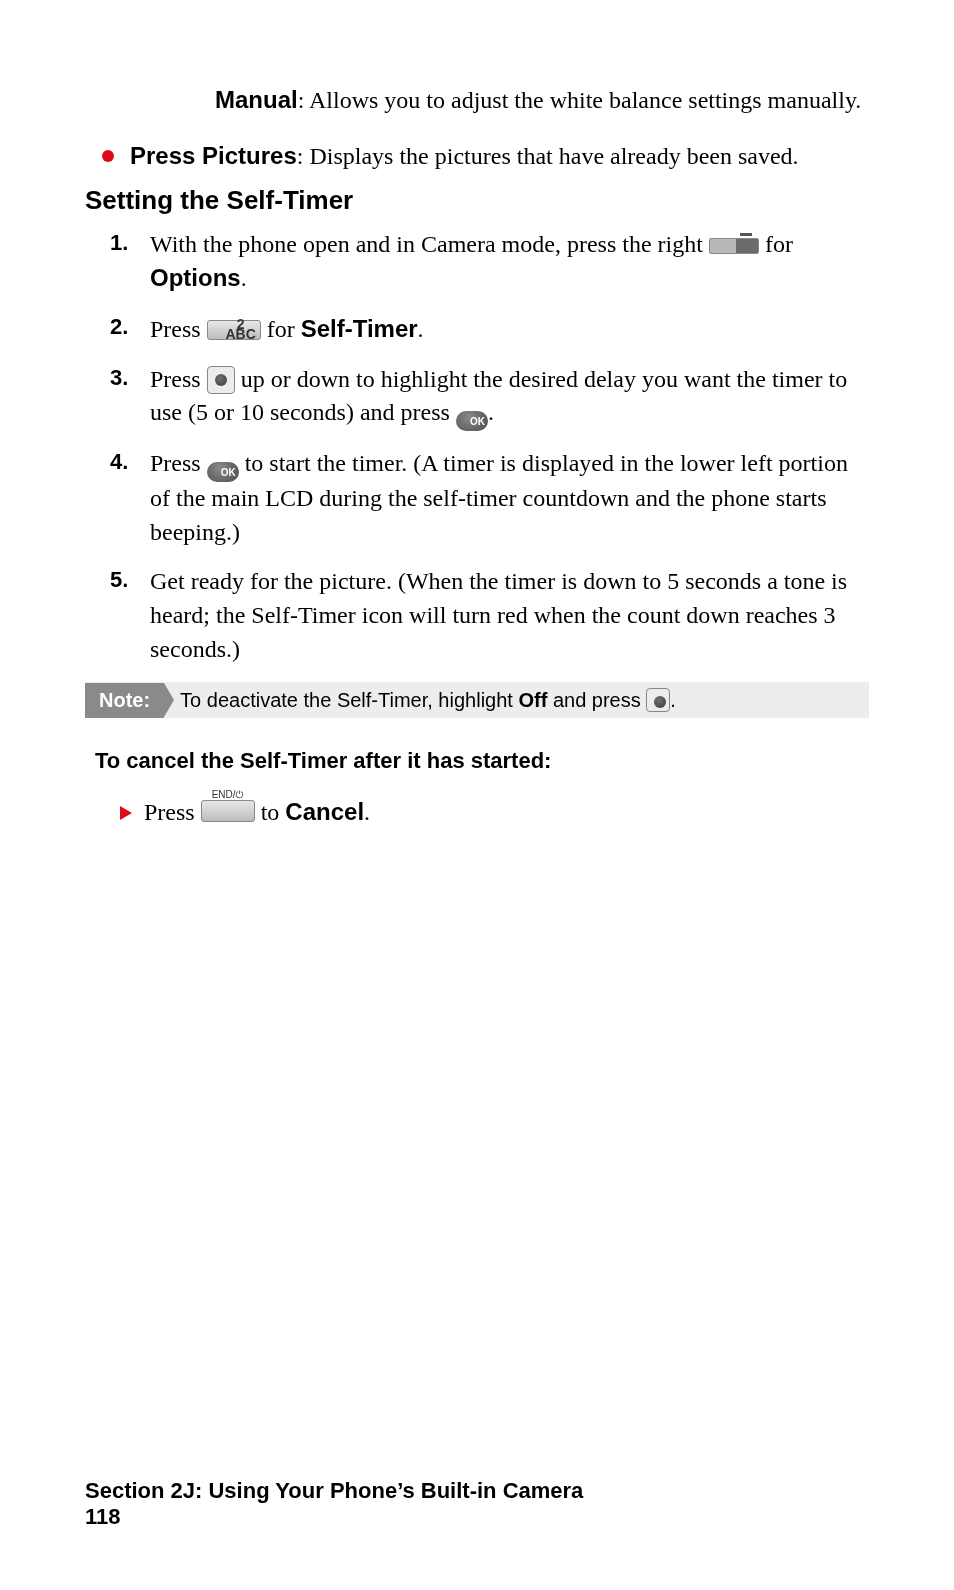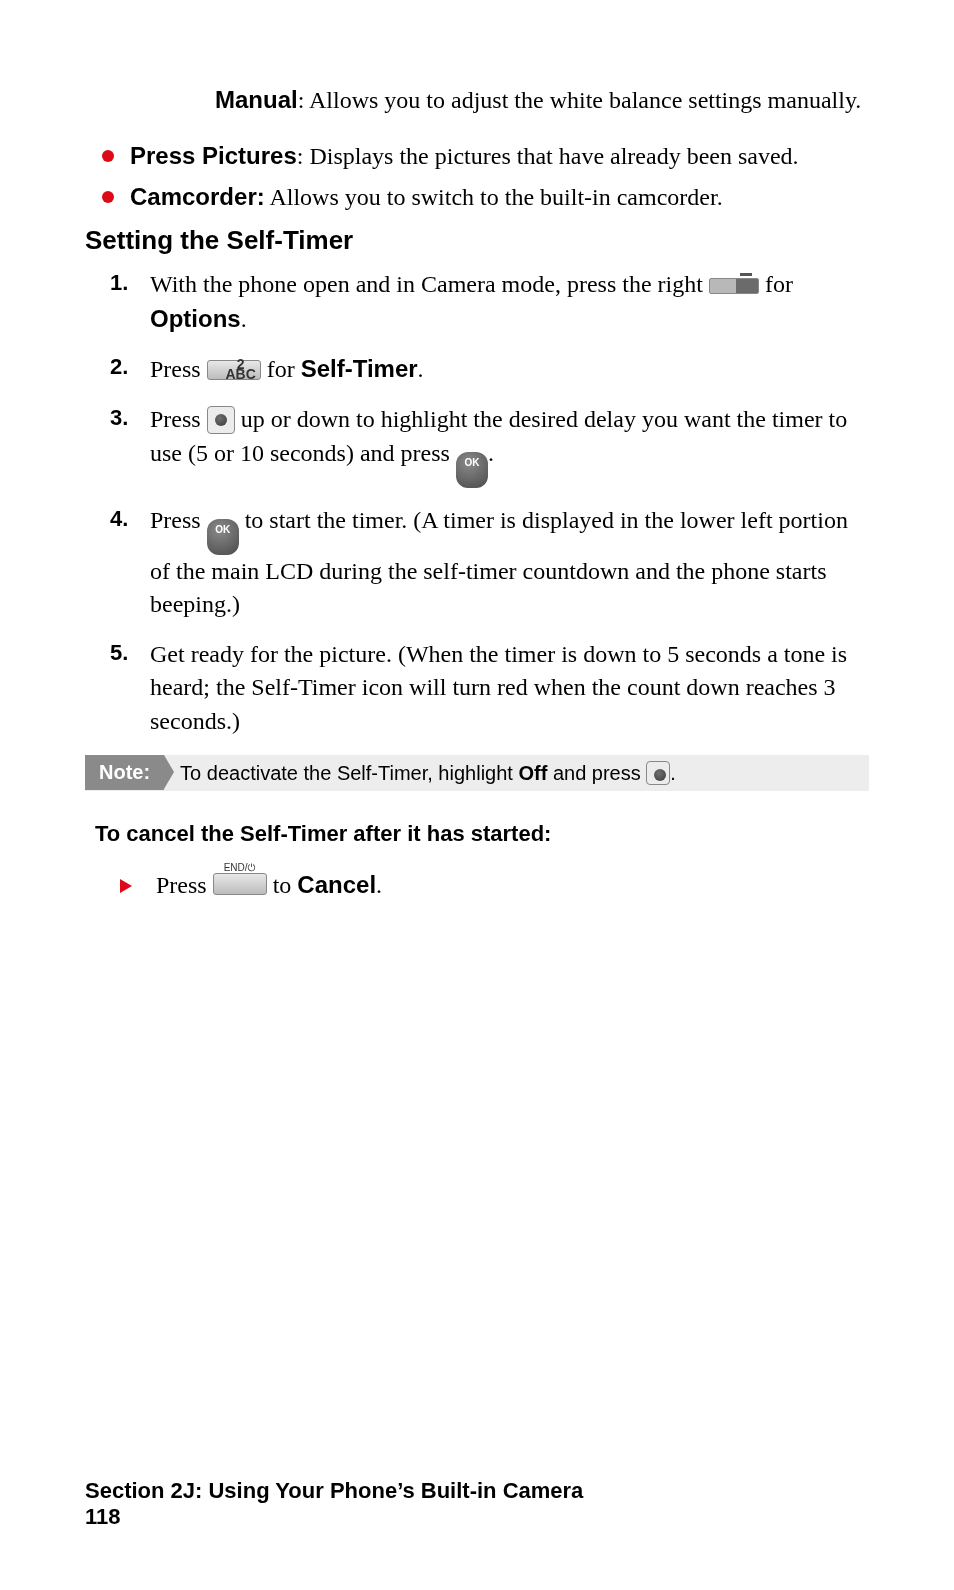--- a/index.html
+++ b/index.html
@@ -167,29 +167,29 @@
     left: 7px;
     top: 7px;
     width: 12px;
     height: 12px;
     border-radius: 50%;
     background: radial-gradient(circle at 40% 35%, #707070, #3a3a3a);
   }
   .ok-key {
     display: inline-block;
     min-width: 26px;
-    height: 36px;
+    height: 20px;
     vertical-align: -5px;
     border-radius: 12px;
     background: radial-gradient(circle at 40% 30%, #8a8a8a, #4a4a4a);
     color: #fff;
     font-family: Arial, sans-serif;
     font-size: 10px;
     font-weight: bold;
-    text-align: center;
+    text-align: right;
     line-height: 22px;
     padding: 0 3px;
   }
 
   
   .note-box {
     display: flex;
     align-items: center;
     margin: 14px 0 30px 0;
     font-family: Arial, Helvetica, sans-serif;
@@ -214,21 +214,21 @@
     border-bottom: 17px solid transparent;
     border-left: 10px solid #8a8a8a;
   }
   .note-body { padding: 4px 8px 4px 0; }
 
   
   .arrow-item {
     margin-left: 35px;
     font-size: 24px;
     position: relative;
-    padding-left: 36px;
+    padding-left: 24px;
   }
   .arrow-item::before {
     content: "";
     position: absolute;
     left: 0;
     top: 8px;
     border-top: 7px solid transparent;
     border-bottom: 7px solid transparent;
     border-left: 12px solid #de0a17;
   }
@@ -252,23 +252,20 @@
 
 <div class="page">
 
   <p class="hanging">
     <span class="sans bold">Manual</span><span>: Allows you to adjust the white balance settings manually.</span>
   </p>
 
   <ul class="redbullets">
     <li>
       <span class="sans bold">Press Pictures</span><span>: Displays the pictures that have already been saved.</span>
-    </li>
-    <li>
-      <span class="sans bold">Camcorder:</span><span> Allows you to switch to the built-in camcorder.</span>
     </li>
   </ul>
 
   <h2 class="section-h">Setting the Self-Timer</h2>
 
 
   <ol class="steps">
     <li>
       <span>With the phone open and in Camera mode, press the right </span>
       <span class="key-softkey"></span>

